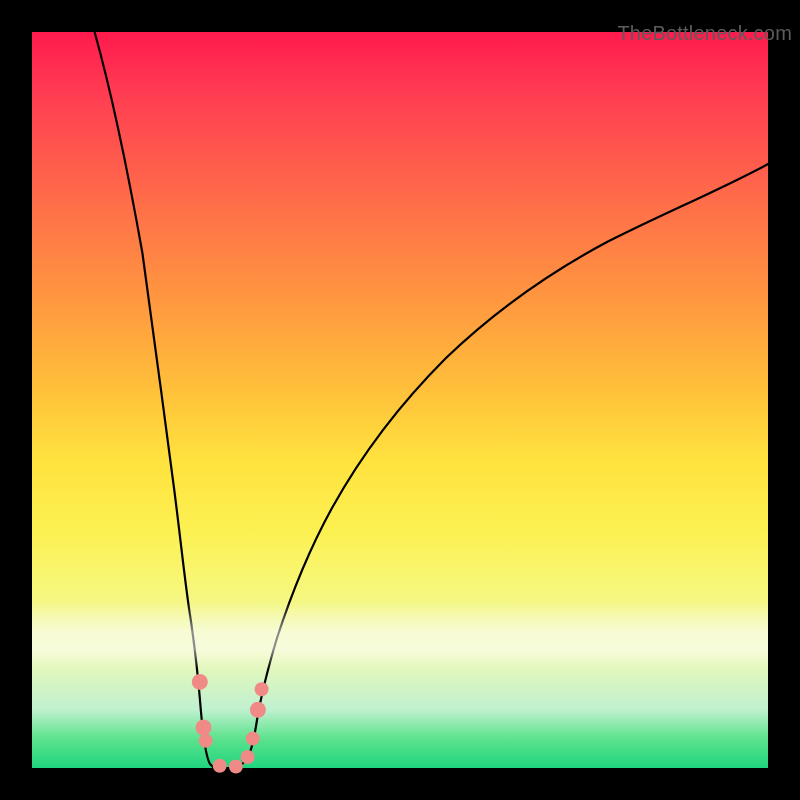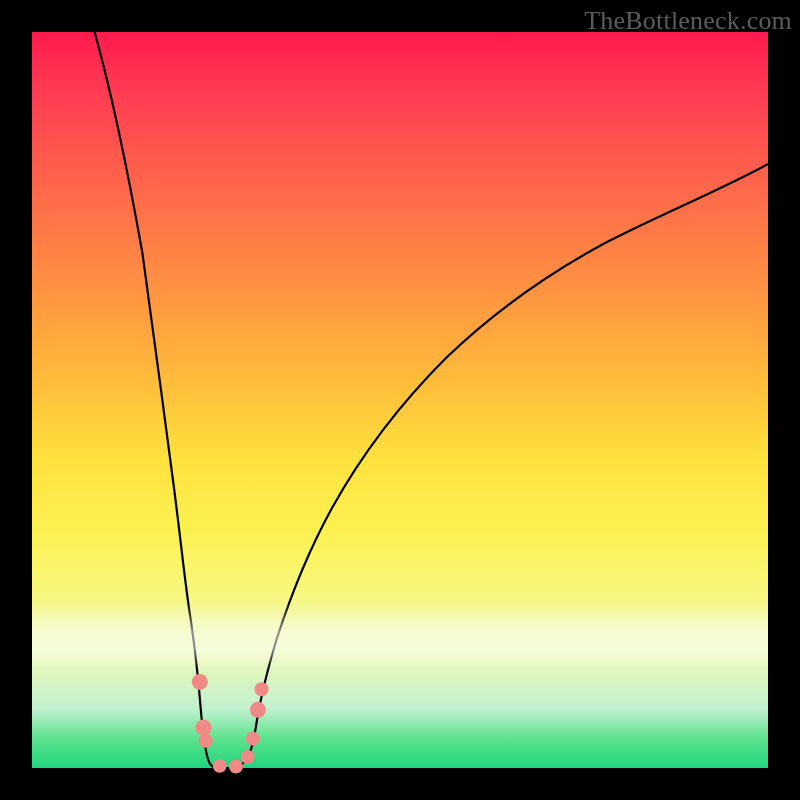--- a/index.html
+++ b/index.html
@@ -51,28 +51,27 @@
       to bottom,
       rgba(255,255,255,0)   0%,
       rgba(255,255,255,0.55) 45%,
       rgba(255,255,255,0.55) 70%,
       rgba(255,255,255,0)   100%
     );
     pointer-events: none;
   }
   .watermark {
     position: absolute;
-    top: 6px;
+    top: 22px;
     right: 8px;
     color: #5c5c5c;
-    font-size: 26px;
+    font-size: 20px;
     font-weight: 500;
     letter-spacing: 0.2px;
     user-select: none;
-    font-family: Liberation Serif, serif;
   }
   svg.curve {
     position: absolute;
     left: 0;
     top: 0;
     width: 100%;
     height: 100%;
     overflow: visible;
   }
 </style>

